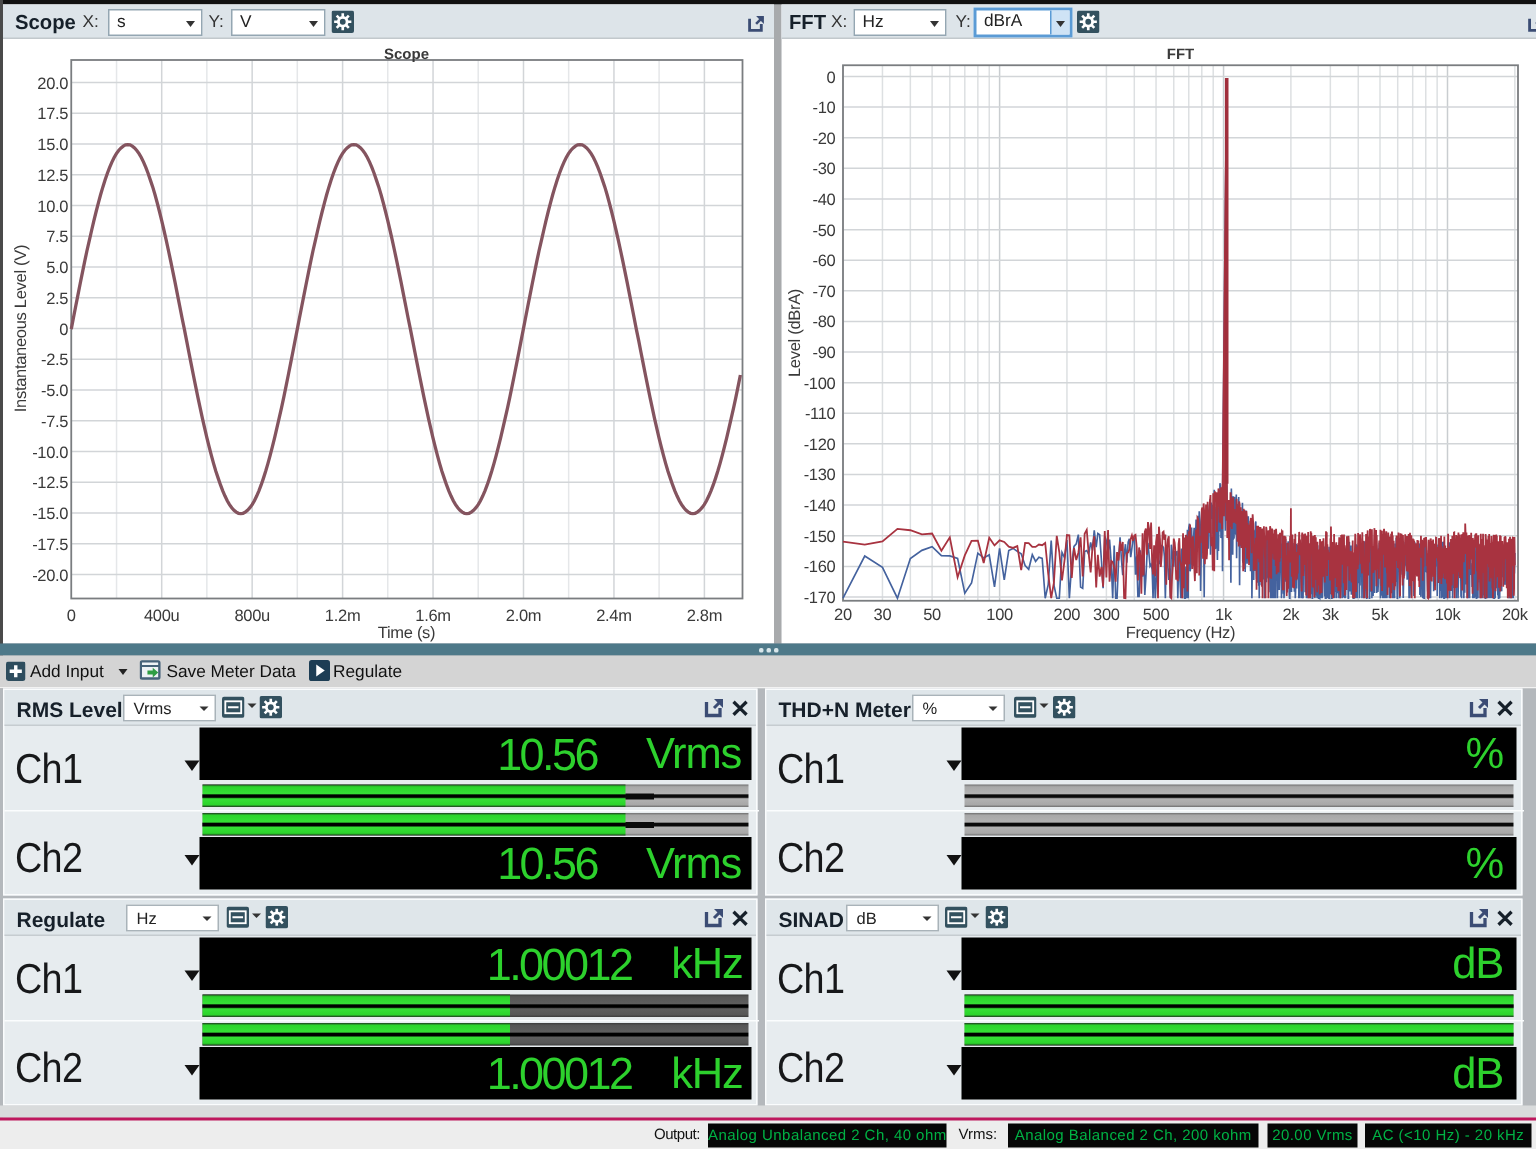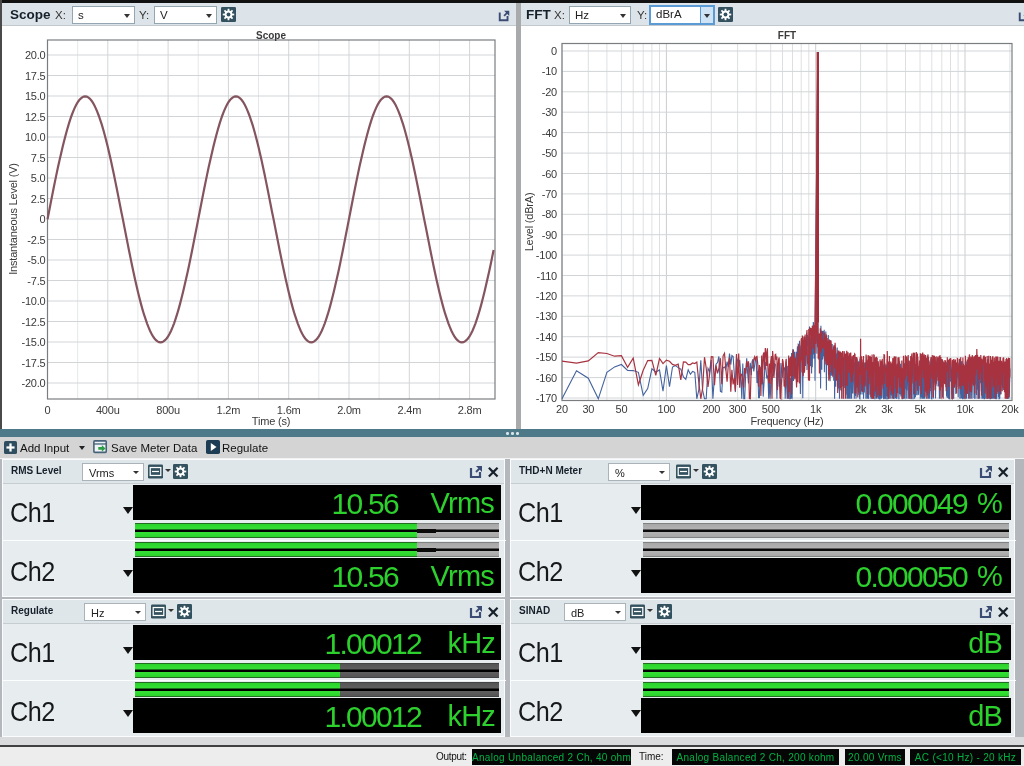--- a/index.html
+++ b/index.html
@@ -28,38 +28,38 @@
   #splitter { left:0; top:429px; width:1024px; height:8px; background:#4e7989; }
   #toolbar { left:0; top:437px; width:1024px; height:22px; background:#d4d4d4;
              font-size:11.5px; color:#111; border-bottom:1px solid #f2f2f2; }
   #toolbar span.tx { position:absolute; top:5px; }
 
   #meters { left:0; top:459px; width:1024px; height:286px; background:#b4b8bc; }
   #meters .botstrip { position:absolute; left:0; bottom:0; width:1024px; height:8px; background:#d9dbdc; }
   .mpanel { position:absolute; background:#e7ecef; border:1px solid #fafcfd; }
   .mhead { position:absolute; left:0; top:0; right:0; height:24px; background:#dfe6ea;
            border-bottom:1px solid #c6ccd0; }
-  .mtitle { position:absolute; top:5px; left:8px; font-size:10px; font-weight:bold; color:#16202a; }
+  .mtitle { position:absolute; top:5px; left:8px; font-size:14px; font-weight:bold; color:#16202a; }
   .mdd { position:absolute; top:3px; height:18px; background:#fff; border:1px solid #a9b3b9;
          font-size:11px; color:#222; padding:2.5px 4px 0 6px; }
   .mdd .arr { position:absolute; right:4px; top:7px; width:0; height:0;
               border-left:3px solid transparent; border-right:3px solid transparent;
               border-top:3.5px solid #333; }
   .chlbl { position:absolute; font-size:28px; letter-spacing:-0.5px; color:#17181a; left:7px;
            transform:scaleX(0.9); transform-origin:0 0; }
   .charr { position:absolute; width:0; height:0; border-left:5.5px solid transparent;
            border-right:5.5px solid transparent; border-top:7px solid #111; }
   .disp { position:absolute; background:#000; color:#2dd12d; }
   .disp .val { position:absolute; top:2px; font-size:30px; letter-spacing:-1.7px; }
   .disp .unit { position:absolute; top:2px; font-size:29px; letter-spacing:-0.8px; }
   .bar { position:absolute; height:15px; }
   .mclose { position:absolute; top:3px; font-size:16px; color:#16202a; font-weight:bold; }
 
   #statusbar { left:0; top:745px; width:1024px; height:21px; background:#ededed;
-               border-top:2px solid #404040; font-size:10px; }
+               border-top:2px solid #be185d; font-size:10px; }
   #statusbar .lbl { position:absolute; top:4px; color:#111; }
   #statusbar .box { position:absolute; top:2px; height:16px; background:#060606; color:#00b244;
                     font-size:10px; letter-spacing:0.3px; padding:3px 0 0 0; text-align:center;
                     overflow:hidden; white-space:nowrap; }
 </style></head>
 <body>
 <div id="app">
 <div class="abs" id="topstrip"></div>
 <div class="abs ppanel" id="pleft">
 <div class="phead"></div>
@@ -370,30 +370,28 @@
         </svg>
 <svg class="abs" style="left:468px;top:4px" width="15" height="15" viewBox="0 0 15 15">
 <path d="M2 4 L2 13 L11 13 L11 8" fill="none" stroke="#3b4c74" stroke-width="2.2"></path>
 <path d="M7 2 L13 2 L13 8 Z" fill="#3b4c74"></path>
 <line x1="12" y1="3" x2="7" y2="8" stroke="#3b4c74" stroke-width="2"></line>
         </svg>
 <div class="mclose" style="right:4px">✕</div>
 <div class="chlbl" style="top:37px">Ch1</div>
         <div class="charr" style="left:120px;top:47px"></div>
 <div class="disp" style="left:130px;top:25px;width:370px;height:35px">
-          <span class="val" style="right:44px">0.000049</span>
           <span class="unit" style="right:9px">%</span>
         </div>
 <div class="bar" style="left:132px;top:63px;width:366px;background:linear-gradient(to bottom,#6f6f6f 0px,#a8a8a8 1.5px,#b2b2b2 6px,#0a0a0a 7px,#0a0a0a 8.5px,#b2b2b2 9.5px,#a8a8a8 13.5px,#6f6f6f 15px)"></div>
 <div class="abs" style="left:0;top:80px;width:505px;height:1px;background:#fbfdfe"></div>
 <div class="bar" style="left:132px;top:82px;width:366px;background:linear-gradient(to bottom,#6f6f6f 0px,#a8a8a8 1.5px,#b2b2b2 6px,#0a0a0a 7px,#0a0a0a 8.5px,#b2b2b2 9.5px,#a8a8a8 13.5px,#6f6f6f 15px)"></div>
 <div class="chlbl" style="top:96px">Ch2</div>
         <div class="charr" style="left:120px;top:110px"></div>
 <div class="disp" style="left:130px;top:98px;width:370px;height:35px">
-          <span class="val" style="right:44px">0.000050</span>
           <span class="unit" style="right:9px">%</span>
         </div>
 </div>
 <div class="mpanel" style="left:2px;top:140px;width:503px;height:138px">
 <div class="mhead"></div>
         <div class="mtitle">Regulate</div>
 <div class="mdd" style="left:81px;width:62px">Hz<span class="arr"></span></div>
 <svg class="abs" style="left:148px;top:4px" width="15" height="15" viewBox="0 0 17 16">
 <rect width="17" height="16" rx="1.5" fill="#33515f"></rect>
           <rect x="2.5" y="3.5" width="12" height="9" fill="none" stroke="#fff" stroke-width="1.4"></rect>
@@ -484,17 +482,17 @@
         <div class="charr" style="left:120px;top:110px"></div>
 <div class="disp" style="left:130px;top:98px;width:370px;height:35px">
           <span class="unit" style="right:9px">dB</span>
         </div>
 </div>
 <div class="botstrip"></div>
 </div>
 <div class="abs" id="statusbar">
       <span class="lbl" style="left:436px;letter-spacing:-0.3px">Output:</span>
       <span class="box" style="left:472px;width:159px">Analog Unbalanced 2 Ch, 40 ohm</span>
-      <span class="lbl" style="left:639px">Time:</span>
+      <span class="lbl" style="left:639px">Vrms:</span>
       <span class="box" style="left:672px;width:167px">Analog Balanced 2 Ch, 200 kohm</span>
       <span class="box" style="left:845px;width:60px">20.00 Vrms</span>
       <span class="box" style="left:910px;width:111px">AC (&lt;10 Hz) - 20 kHz</span>
     </div>
 </div>
 </body></html>

